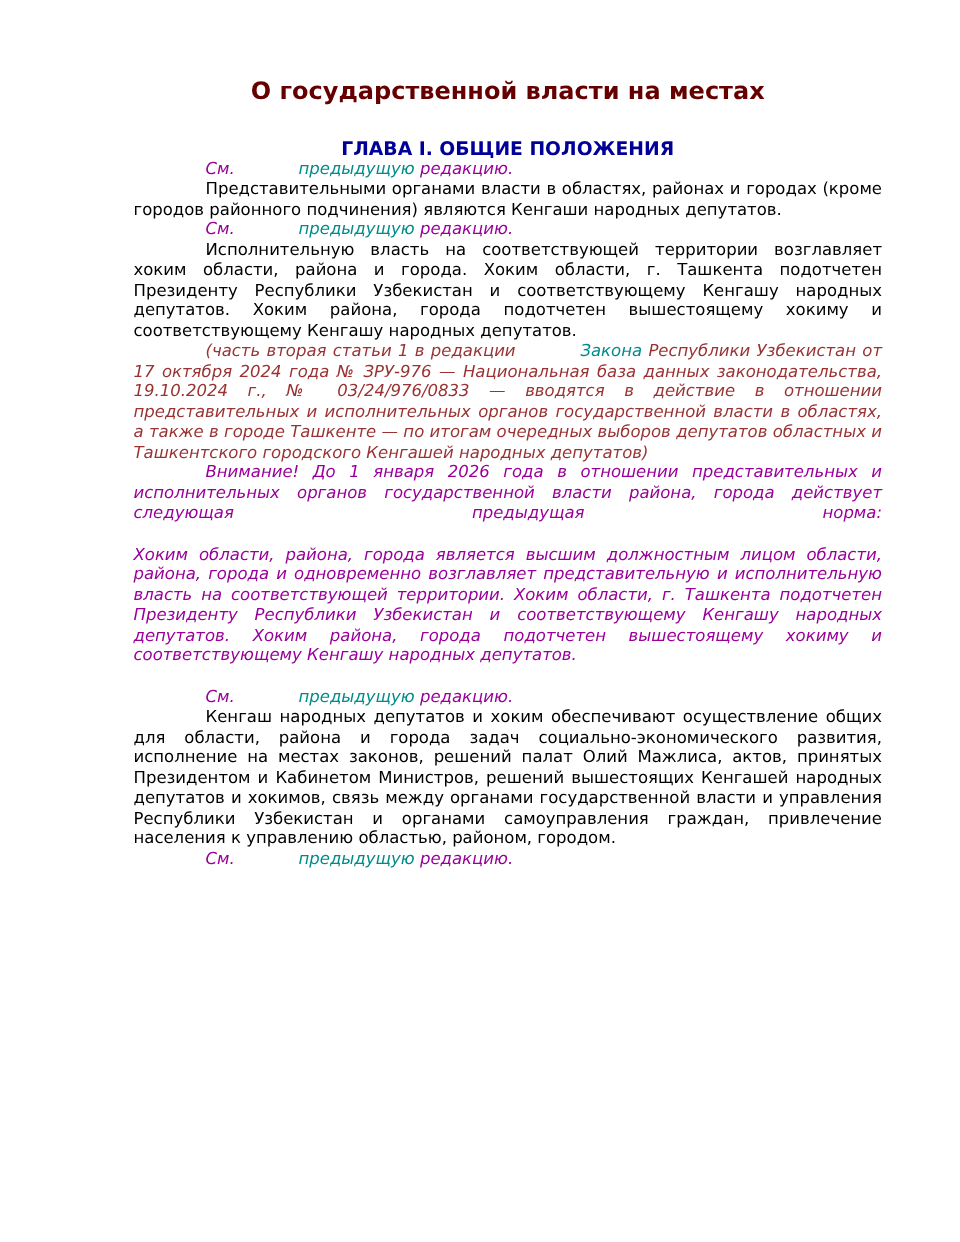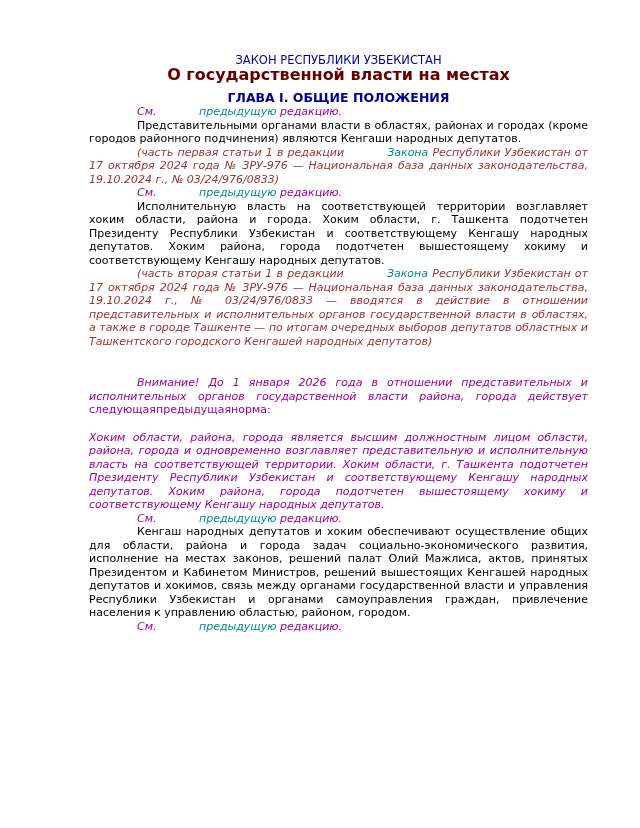--- a/index.html
+++ b/index.html
@@ -6,61 +6,59 @@
   html, body { background: #ffffff; }
   body {
     width: 640px; height: 828px; overflow: hidden;
     font-family: "DejaVu Sans", "Liberation Sans", sans-serif;
     font-size: 11px; line-height: 13.5px; color: #000000;
   }
   .page { padding: 54px 52px 0 89px; }
 
   .t1 { color: #000099; text-align: center; font-size: 11.5px; }
   .t2 { color: #660000; text-align: center; font-size: 16px; font-weight: bold; }
-  .chapter { color: #000099; text-align: center; font-size: 12.5px; font-weight: bold; margin-top: 9px; line-height: 15px; }
+  .chapter { color: #000099; text-align: center; font-size: 12.5px; font-weight: bold; margin-top: 23px; line-height: 15px; }
   .article { color: #000099; font-weight: bold; margin-top: 9px; text-indent: 48px; margin-bottom: 2px; }
 
   p, .see, .lexuz, .spread { margin: 0; }
   .j  { text-align: justify; }
   .jl { text-align: justify; text-align-last: justify; }
   .ind { text-indent: 48px; }
-  .it { font-style: italic; margin-top: 28px; }
+  .it { font-style: italic; }
 
   .body { color: #000000; }
   .amend { color: #993333; font-style: italic; }
   .mag { color: #990099; }
   .teal { color: #008B8B; text-decoration: none; cursor: pointer; margin-left: 39px; }
   .see { text-indent: 48px; font-style: italic; }
 
   .lexuz { text-indent: 44px; color: #2323BF; white-space: nowrap; }
   .lex-icon {
     display: inline-block; width: 9px; height: 10px;
     background: #2323BF; transform: skewX(-18deg);
     margin-right: 5px; vertical-align: -1px;
     border-left: 2px solid #ffffff;
   }
   .lex-label { font-style: italic; color: #2323BF; }
 
-  .spread { display: flex; justify-content: flex-start; }
-  .prev-norm { margin-top: 14px; margin-bottom: 0; }
+  .spread { display: flex; justify-content: space-between; font-style: italic; }
+  .prev-norm { margin-top: 14px; margin-bottom: 14px; }
 </style>
 </head>
 <body>
 
 <div class="page">
 
-  <div class="t1">ЗАКОН РЕСПУБЛИКИ УЗБЕКИСТАН</div>
   <div class="t2">О государственной власти на местах</div>
   <div class="chapter">ГЛАВА I. ОБЩИЕ ПОЛОЖЕНИЯ</div>
 
   <div class="see"><span class="mag">См. </span><a class="teal">предыдущую</a><span class="mag"> редакцию.</span></div>
 
   <p class="body ind j">Представительными органами власти в областях, районах и городах (кроме городов районного подчинения) являются Кенгаши народных депутатов.</p>
 
-  <p class="amend ind j"><span>(часть первая статьи 1 в редакции </span><a class="teal">Закона</a><span> Республики Узбекистан от 17 октября 2024 года № ЗРУ-976 — Национальная база данных законодательства, 19.10.2024 г., № 03/24/976/0833)</span></p>
 
   <div class="see"><span class="mag">См. </span><a class="teal">предыдущую</a><span class="mag"> редакцию.</span></div>
 
   <p class="body ind j">Исполнительную власть на соответствующей территории возглавляет хоким области, района и города. Хоким области, г. Ташкента подотчетен Президенту Республики Узбекистан и соответствующему Кенгашу народных депутатов. Хоким района, города подотчетен вышестоящему хокиму и соответствующему Кенгашу народных депутатов.</p>
 
   <p class="amend ind j"><span>(часть вторая статьи 1 в редакции </span><a class="teal">Закона</a><span> Республики Узбекистан от 17 октября 2024 года № ЗРУ-976 — Национальная база данных законодательства, 19.10.2024 г., № 03/24/976/0833 — вводятся в действие в отношении представительных и исполнительных органов государственной власти в областях, а также в городе Ташкенте — по итогам очередных выборов депутатов областных и Ташкентского городского Кенгашей народных депутатов)</span></p>
 
 
   <p class="mag it ind jl">Внимание! До 1 января 2026 года в отношении представительных и исполнительных органов государственной власти района, города действует</p>
   <div class="spread mag">

